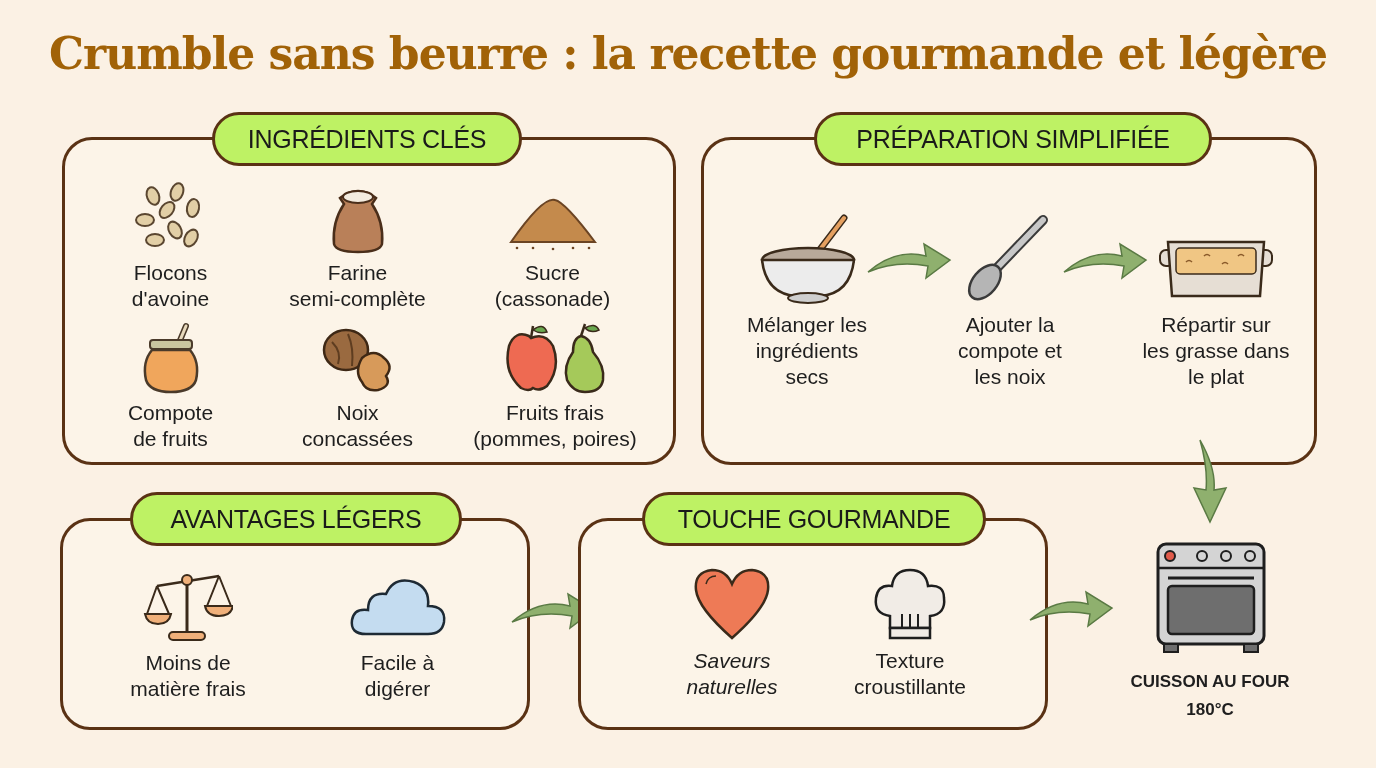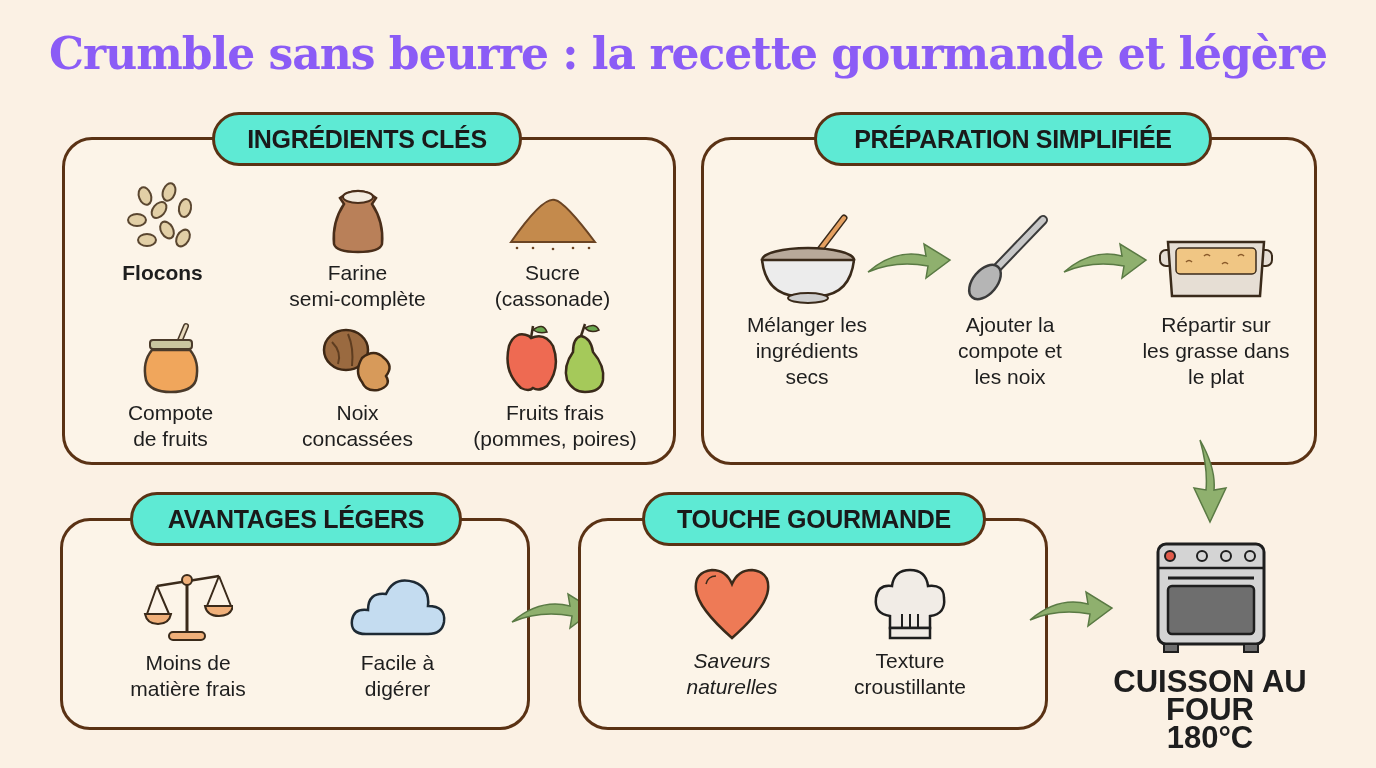--- a/index.html
+++ b/index.html
@@ -1,50 +1,51 @@
 <!DOCTYPE html>
 <html><head>
 <meta charset="utf-8">
 <style>
   * { box-sizing: border-box; margin: 0; padding: 0; }
   html, body { width: 1376px; height: 768px; overflow: hidden; }
   body { background: #fbf1e4; font-family: "Liberation Sans", sans-serif; color: #1e1e1e; position: relative; }
   .title { position: absolute; left: 0; top: 28px; width: 1376px; text-align: center;
-    font-family: "DejaVu Serif", serif; font-weight: bold; font-size: 44px; color: #8b5cf6; letter-spacing: -1px; }
+    font-family: "DejaVu Serif", serif; font-weight: bold; font-size: 44px; color: #a16207; letter-spacing: -1px; }
   .panel { position: absolute; border: 3px solid #5a3214; border-radius: 30px; background: #fcf4e8; }
-  .pill { position: absolute; height: 54px; border: 3px solid #5a3214; border-radius: 27px; background: #5eead4;
-    font-weight: bold; font-size: 25px; display: flex; align-items: center; justify-content: center; color: #1a1a1a; letter-spacing: -0.3px; }
+  .pill { position: absolute; height: 54px; border: 3px solid #5a3214; border-radius: 27px; background: #bef264;
+    font-weight: normal; font-size: 25px; display: flex; align-items: center; justify-content: center; color: #1a1a1a; letter-spacing: -0.3px; }
   .item { position: absolute; text-align: center; font-size: 21px; line-height: 26px; }
   .item svg { display: block; margin: 0 auto 6px auto; }
   .lbl { display: block; }
   .arrow { position: absolute; }
-  .oven-label { position: absolute; left: 1080px; top: 668px; width: 260px; text-align: center; font-weight: bold; font-size: 31px; line-height: 28px; }
+  .oven-label { position: absolute; left: 1080px; top: 668px; width: 260px; text-align: center; font-weight: bold; font-size: 17px; line-height: 28px; }
 </style>
 </head>
 <body>
 
 <div class="title">Crumble sans beurre : la recette gourmande et légère</div>
 
 <div class="panel" style="left:62px;top:137px;width:614px;height:328px;"></div>
 <div class="pill" style="left:212px;top:112px;width:310px;">INGRÉDIENTS CLÉS</div>
 
-<div class="item" style="left:80px;top:182px;width:165px;font-weight:bold;">
+<div class="item" style="left:88px;top:182px;width:165px;">
   <svg width="80" height="72" viewBox="0 0 80 72">
     <g fill="#e2cfa6" stroke="#5a4630" stroke-width="2">
       <ellipse cx="22" cy="14" rx="6" ry="9" transform="rotate(-20 22 14)"></ellipse>
       <ellipse cx="46" cy="10" rx="6" ry="9" transform="rotate(20 46 10)"></ellipse>
       <ellipse cx="36" cy="28" rx="6" ry="9" transform="rotate(40 36 28)"></ellipse>
       <ellipse cx="62" cy="26" rx="6" ry="9" transform="rotate(10 62 26)"></ellipse>
       <ellipse cx="14" cy="38" rx="9" ry="6"></ellipse>
       <ellipse cx="44" cy="48" rx="6" ry="9" transform="rotate(-30 44 48)"></ellipse>
       <ellipse cx="24" cy="58" rx="9" ry="6"></ellipse>
       <ellipse cx="60" cy="56" rx="6" ry="9" transform="rotate(30 60 56)"></ellipse>
     </g>
   </svg>
   <span class="lbl">Flocons</span>
+  <span class="lbl">d'avoine</span>
 </div>
 
 <div class="item" style="left:265px;top:182px;width:185px;">
   <svg width="80" height="72" viewBox="0 0 80 72">
     <path d="M22 16 Q40 2 58 16 L54 22 Q66 40 64 62 Q62 70 40 70 Q18 70 16 62 Q14 40 26 22 Z" fill="#b98059" stroke="#4a2e1a" stroke-width="2.5"></path>
     <ellipse cx="40" cy="15" rx="15" ry="6" fill="#f4ece0" stroke="#4a2e1a" stroke-width="2"></ellipse>
   </svg>
   <span class="lbl">Farine</span>
   <span class="lbl">semi-complète</span>
 </div>

